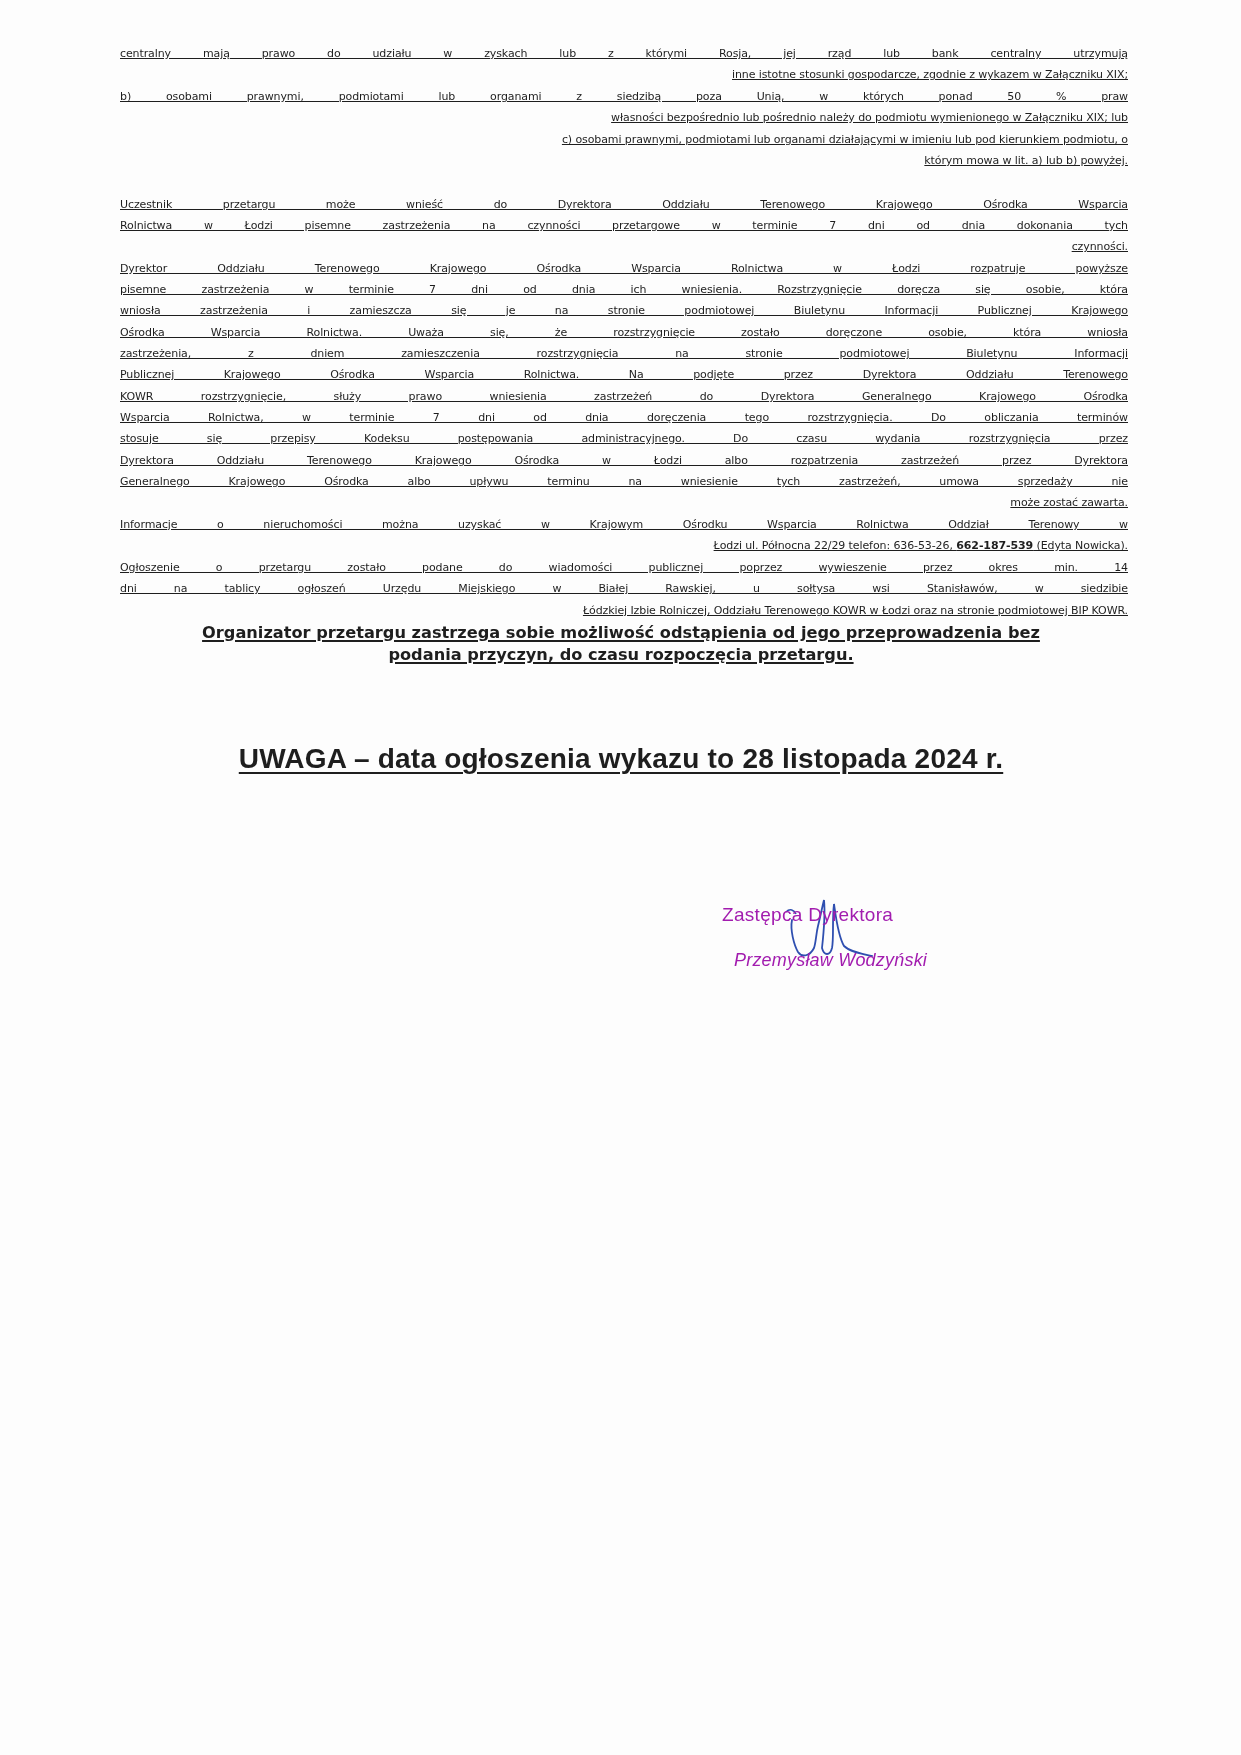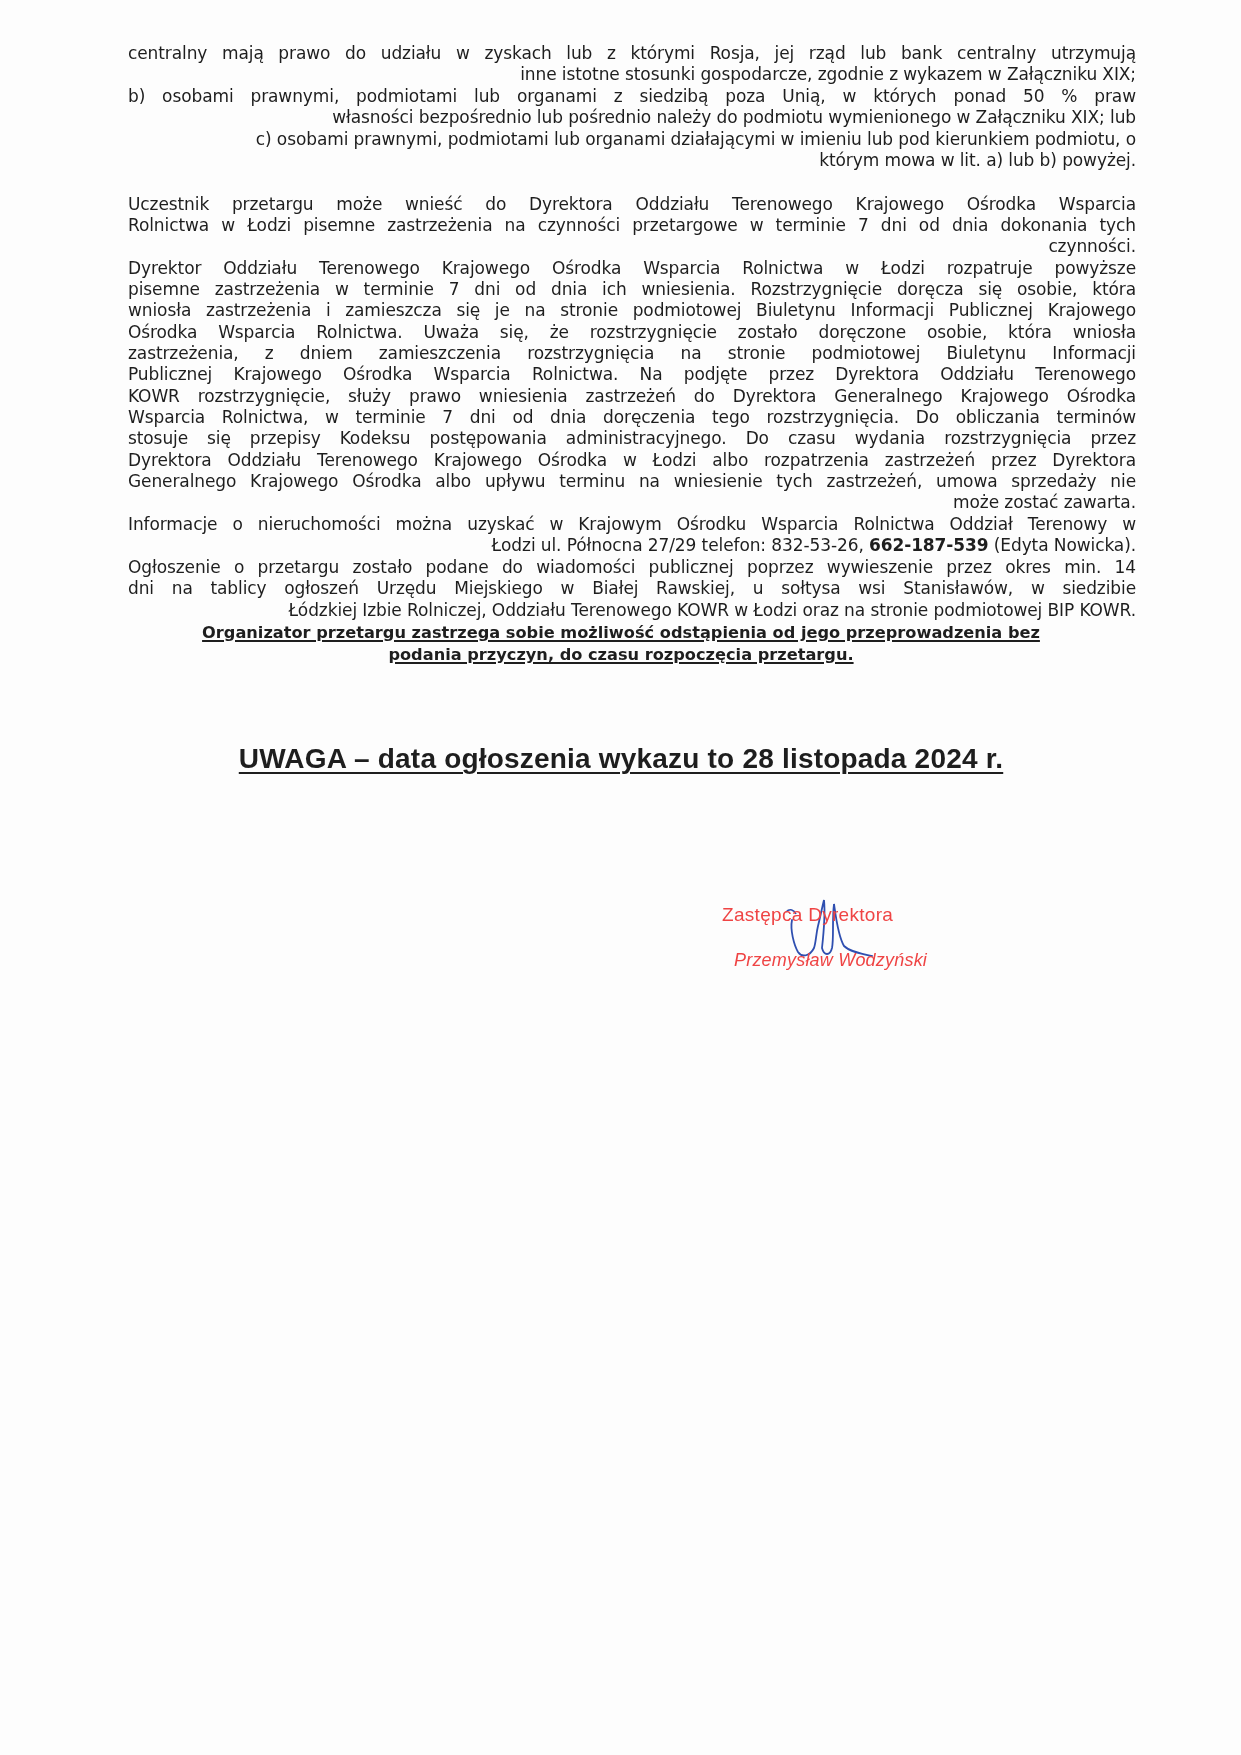--- a/index.html
+++ b/index.html
@@ -16,26 +16,27 @@
       color: #1e1e1e;
     }
     .page {
       position: absolute;
       left: 0; top: 0;
       width: 1241px; height: 1755px;
       background: #fdfdfd;
     }
     .line {
       position: absolute;
-      left: 128px;
+      left: 120px;
       width: 1008px;
-      font-size: 17px;
+      font-size: 11px;
       line-height: 21px;
       white-space: nowrap;
       letter-spacing: -0.1px;
+      text-decoration: underline;
     }
     .justify {
       text-align: justify;
       text-align-last: justify;
     }
     .left {
       text-align: right;
     }
     .bold { font-weight: bold; }
     .notice {
@@ -68,21 +69,21 @@
       text-decoration: underline;
       text-decoration-thickness: 2px;
       text-underline-offset: 4px;
     }
     .stamp {
       position: absolute;
       left: 712px;
       top: 890px;
       width: 240px;
       height: 90px;
-      color: #ef4444;
+      color: #a21caf;
       font-family: "Liberation Sans", sans-serif;
     }
     .stamp-title {
       position: absolute;
       left: 10px;
       top: 14px;
       font-size: 19px;
       letter-spacing: 0.3px;
       font-weight: normal;
     }
@@ -130,21 +131,21 @@
     <div class="line justify" style="top:386px">KOWR rozstrzygnięcie, służy prawo wniesienia zastrzeżeń do Dyrektora Generalnego Krajowego Ośrodka</div>
     <div class="line justify" style="top:407px">Wsparcia Rolnictwa, w terminie 7 dni od dnia doręczenia tego rozstrzygnięcia. Do obliczania terminów</div>
     <div class="line justify" style="top:428px">stosuje się przepisy Kodeksu postępowania administracyjnego. Do czasu wydania rozstrzygnięcia przez</div>
     <div class="line justify" style="top:450px">Dyrektora Oddziału Terenowego Krajowego Ośrodka w Łodzi albo rozpatrzenia zastrzeżeń przez Dyrektora</div>
     <div class="line justify" style="top:471px">Generalnego Krajowego Ośrodka albo upływu terminu na wniesienie tych zastrzeżeń, umowa sprzedaży nie</div>
     <div class="line left" style="top:492px">może zostać zawarta.</div>
   </div>
 
   <div>
     <div class="line justify" style="top:514px">Informacje o nieruchomości można uzyskać w Krajowym Ośrodku Wsparcia Rolnictwa Oddział Terenowy w</div>
-    <div class="line left" style="top:535px"><span>Łodzi ul. Północna 27/29 telefon: 832-53-26, </span><span class="bold">662-187-539</span><span> (Edyta Nowicka).</span></div>
+    <div class="line left" style="top:535px"><span>Łodzi ul. Północna 22/29 telefon: 636-53-26, </span><span class="bold">662-187-539</span><span> (Edyta Nowicka).</span></div>
   </div>
 
   <div>
     <div class="line justify" style="top:557px">Ogłoszenie o przetargu zostało podane do wiadomości publicznej poprzez wywieszenie przez okres min. 14</div>
     <div class="line justify" style="top:578px">dni na tablicy ogłoszeń Urzędu Miejskiego w Białej Rawskiej, u sołtysa wsi Stanisławów, w siedzibie</div>
     <div class="line left" style="top:600px">Łódzkiej Izbie Rolniczej, Oddziału Terenowego KOWR w Łodzi oraz na stronie podmiotowej BIP KOWR.</div>
   </div>
 
   <div>
     <div class="notice" style="top:622px"><span>Organizator przetargu zastrzega sobie możliwość odstąpienia od jego przeprowadzenia bez</span></div>

